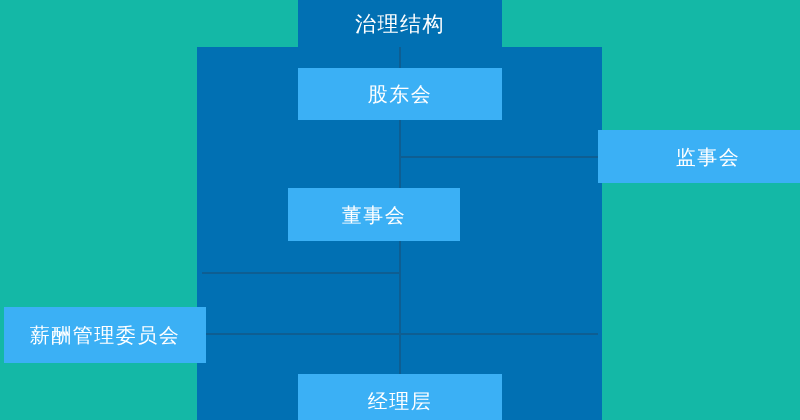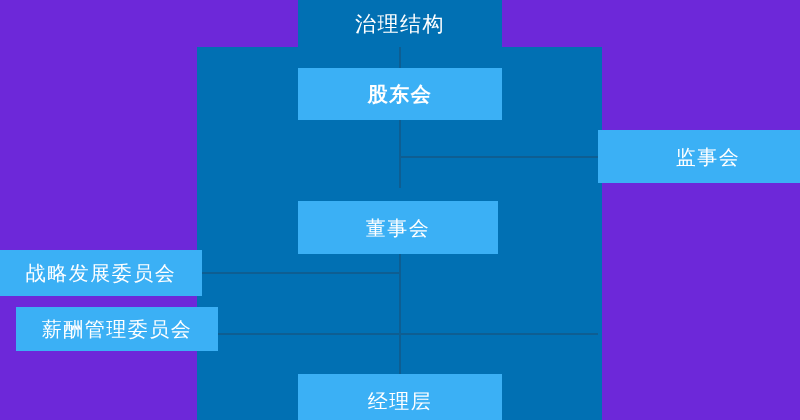--- a/index.html
+++ b/index.html
@@ -8,21 +8,21 @@
     padding: 0;
     background: #ffffff;
   }
   body {
     font-family: "Liberation Sans", "DejaVu Sans", sans-serif;
   }
   #canvas {
     position: relative;
     width: 800px;
     height: 420px;
-    background: #6d28d9;
+    background: #14b8a6;
     overflow: hidden;
   }
   
   .spine {
     position: absolute;
     background: #0170b3;
   }
   
   .node {
     position: absolute;
@@ -70,37 +70,34 @@
 
   <div class="tick v" style="left:399px; top:47px; height:21px;"></div>
   <div class="tick v" style="left:399px; top:120px; height:68px;"></div>
   <div class="tick v" style="left:399px; top:241px; height:133px;"></div>
 
   <div class="tick h" style="left:399px; top:156px; width:199px;"></div>
   <div class="tick h" style="left:202px; top:272px; width:198px;"></div>
   <div class="tick h" style="left:202px; top:333px; width:198px;"></div>
   <div class="tick h" style="left:399px; top:333px; width:199px;"></div>
 
-  <div class="node light" style="left:298px; top:68px; width:204px; height:52px;font-weight:bold;">
+  <div class="node light" style="left:298px; top:68px; width:204px; height:52px;">
     <span class="label">股东会</span>
   </div>
 
   <div class="node light" style="left:598px; top:130px; width:220px; height:53px;">
     <span class="label">监事会</span>
   </div>
 
-  <div class="node light" style="left:298px; top:188px; width:200px; height:53px;margin-top:13px;">
+  <div class="node light" style="left:288px; top:188px; width:172px; height:53px;">
     <span class="label">董事会</span>
   </div>
 
-  <div class="node light" style="left:0px; top:250px; width:202px; height:46px;">
-    <span class="label">战略发展委员会</span>
-  </div>
 
-  <div class="node light" style="left:16px; top:307px; width:202px; height:44px;">
+  <div class="node light" style="left:4px; top:307px; width:202px; height:56px;">
     <span class="label">薪酬管理委员会</span>
   </div>
 
 
   <div class="node light" style="left:298px; top:374px; width:204px; height:53px;">
     <span class="label">经理层</span>
   </div>
 
 </div>
 

